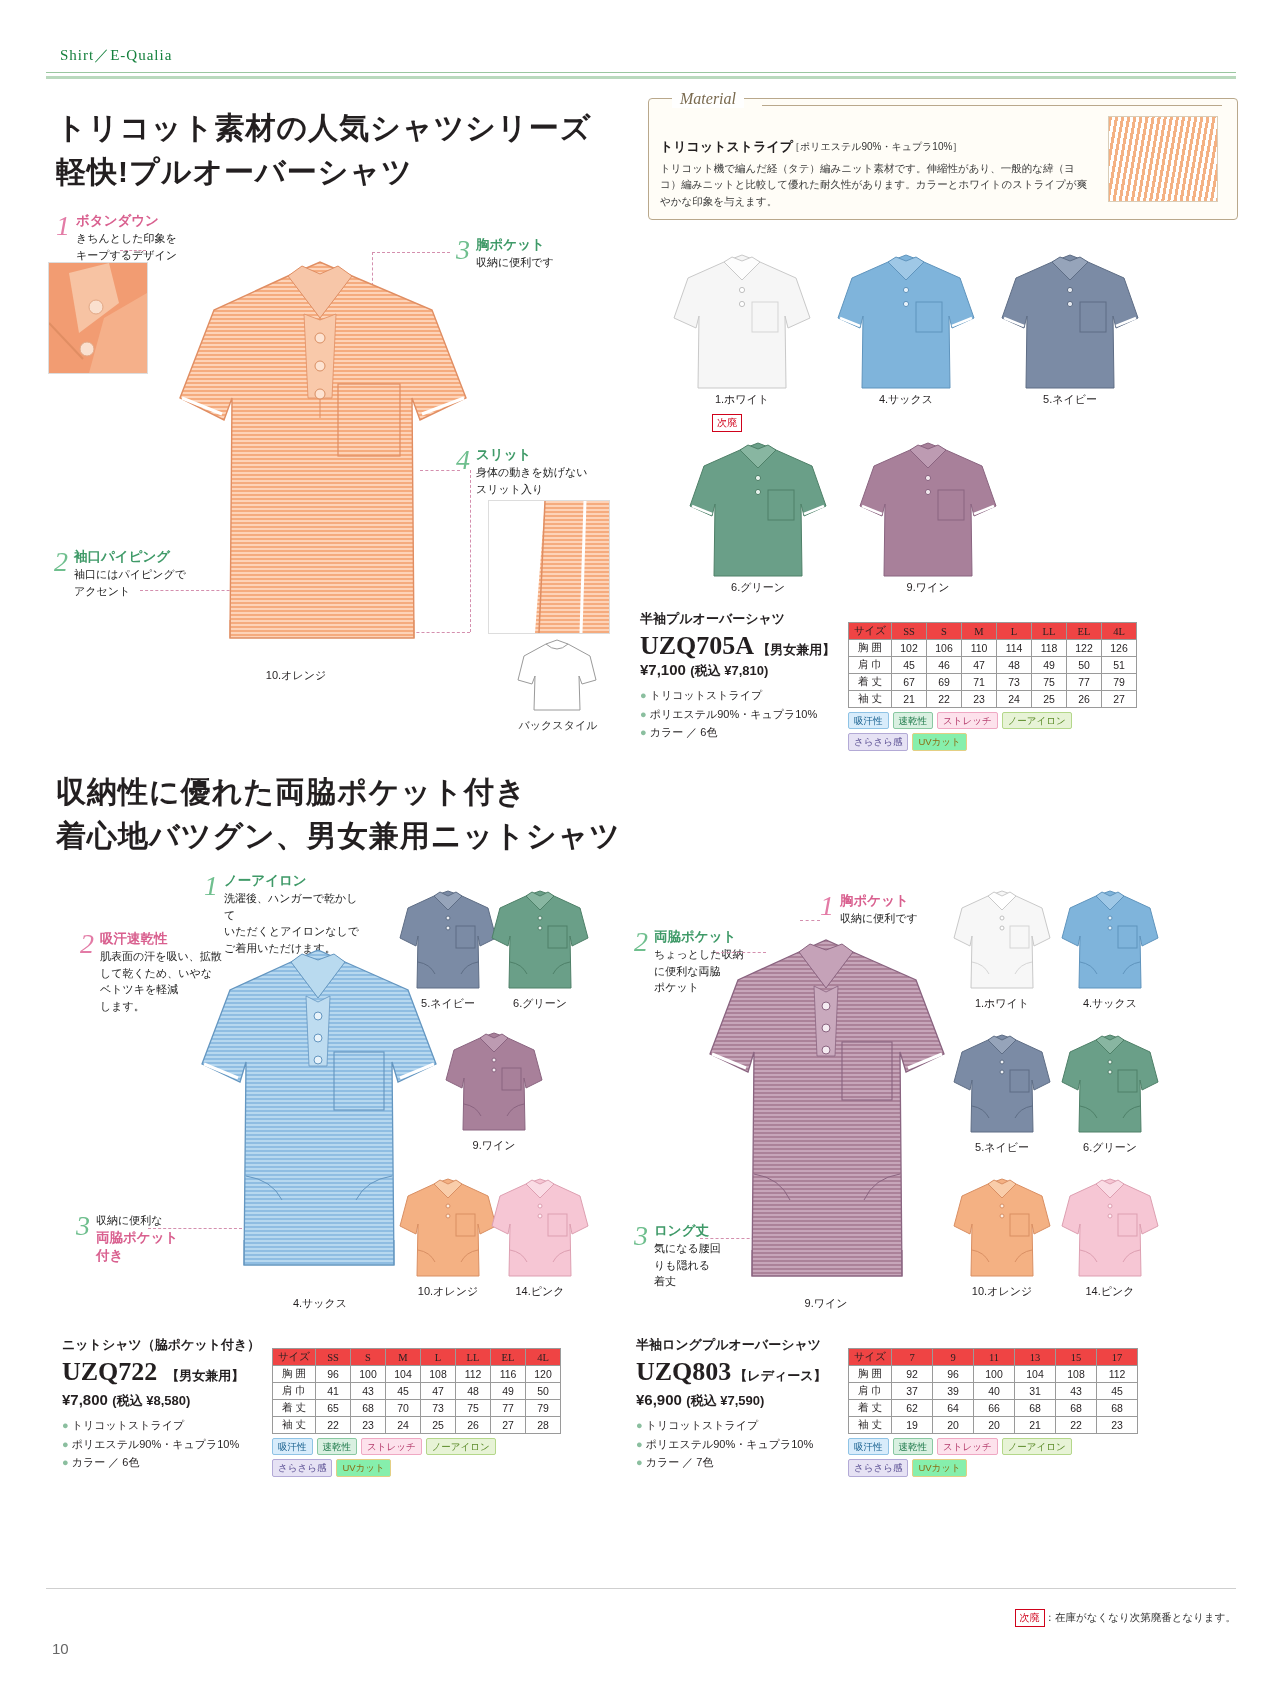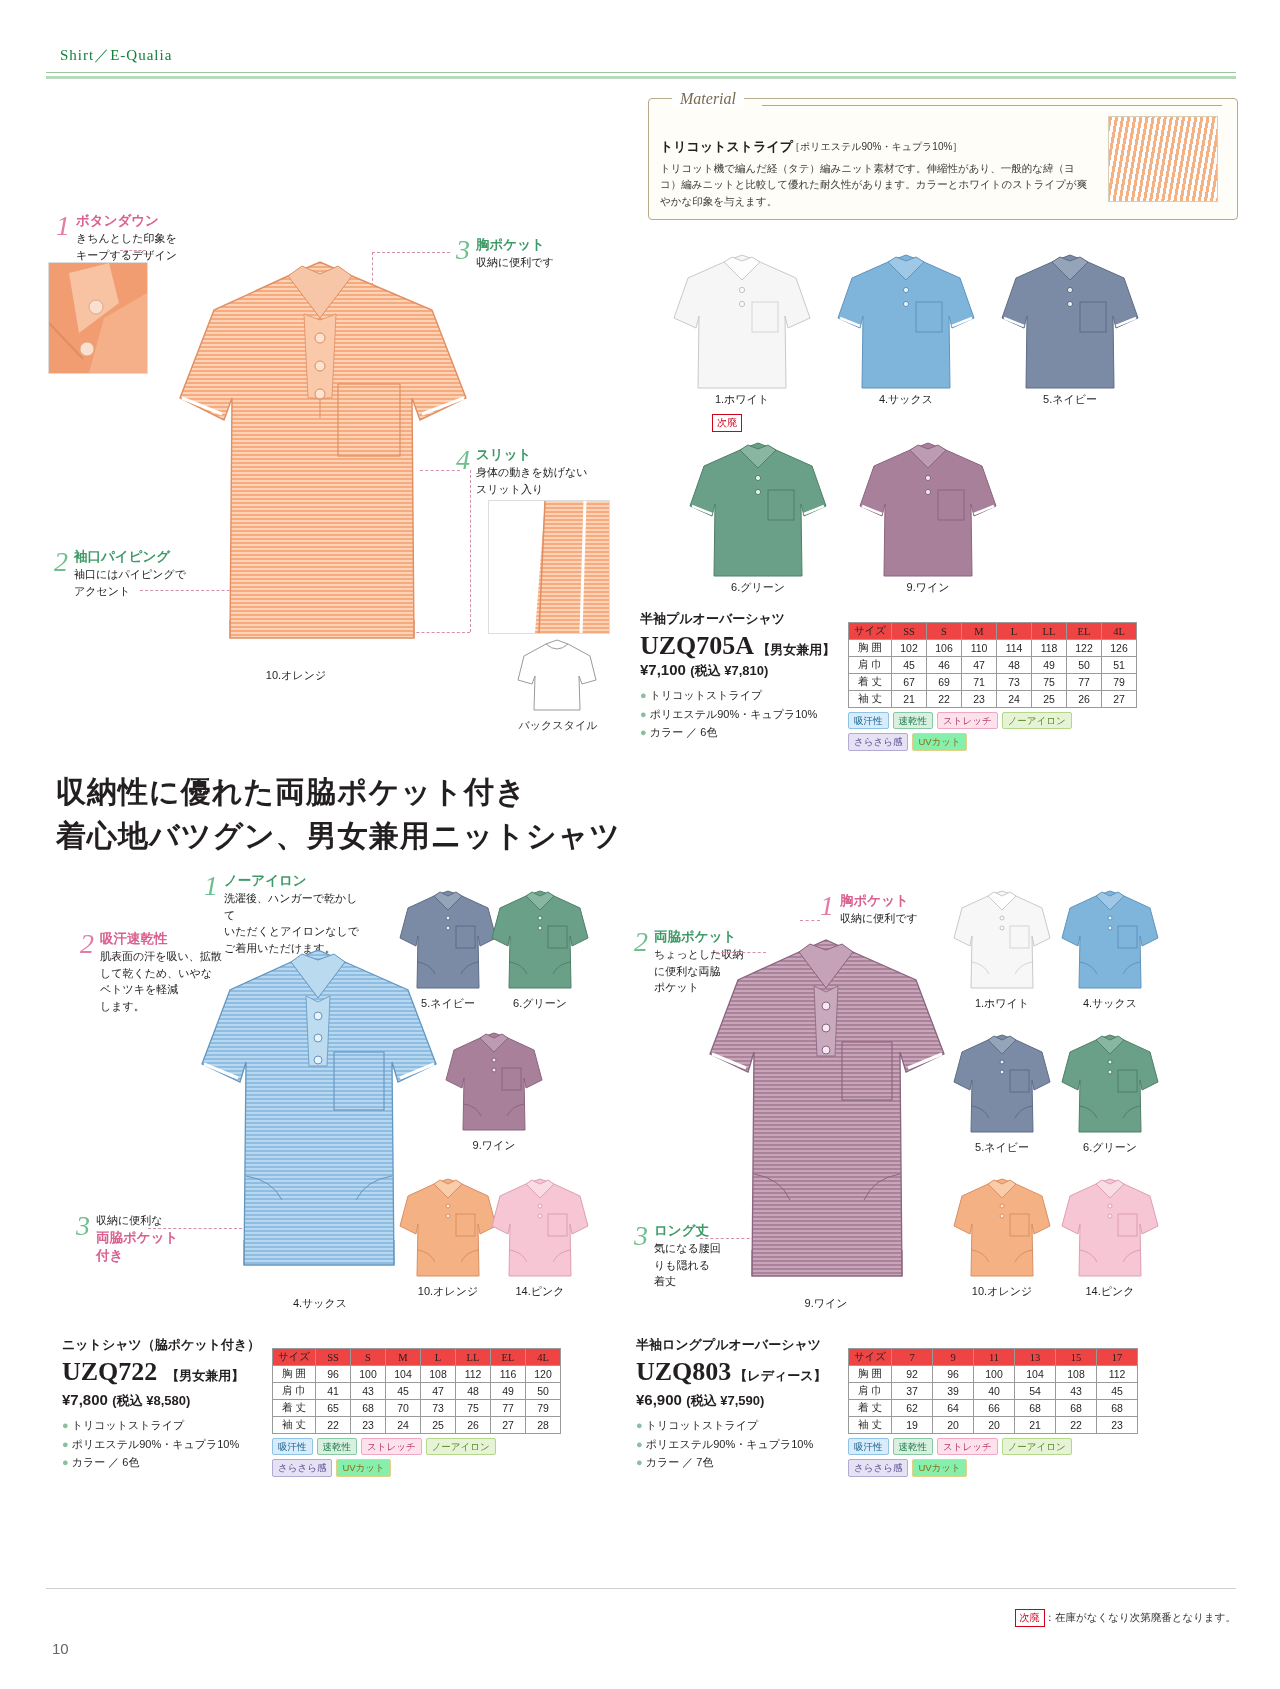--- a/index.html
+++ b/index.html
@@ -81,20 +81,24 @@
 </style>
 </head>
 <body>
 
 <div class="page">
 
   <div class="hdr">Shirt／E-Qualia</div>
   <div class="hdr-rule"></div>
   <div class="hdr-rule2"></div>
 
+  <div class="title1">
+    <div>トリコット素材の人気シャツシリーズ</div>
+    <div>軽快!プルオーバーシャツ</div>
+  </div>
 
   <div class="material"></div>
   <div class="material-label">Material</div>
   <div style="position:absolute;left:762px;top:105px;width:460px;height:1px;background:#b9a88c;"></div>
   <div class="mat-name">トリコットストライプ</div>
   <div class="mat-comp">［ポリエステル90%・キュプラ10%］</div>
   <div class="mat-desc">トリコット機で編んだ経（タテ）編みニット素材です。伸縮性があり、一般的な緯（ヨコ）編みニットと比較して優れた耐久性があります。カラーとホワイトのストライプが爽やかな印象を与えます。</div>
   <div class="mat-swatch"></div>
 
   <div class="callout" style="left:56px;top:212px;width:190px;">
@@ -743,21 +747,21 @@
         <td>100</td>
         <td>104</td>
         <td>108</td>
         <td>112</td>
       </tr>
       <tr>
         <td class="hd">肩 巾</td>
         <td>37</td>
         <td>39</td>
         <td>40</td>
-        <td>54</td>
+        <td>31</td>
         <td>43</td>
         <td>45</td>
       </tr>
       <tr>
         <td class="hd">着 丈</td>
         <td>62</td>
         <td>64</td>
         <td>66</td>
         <td>68</td>
         <td>68</td>

